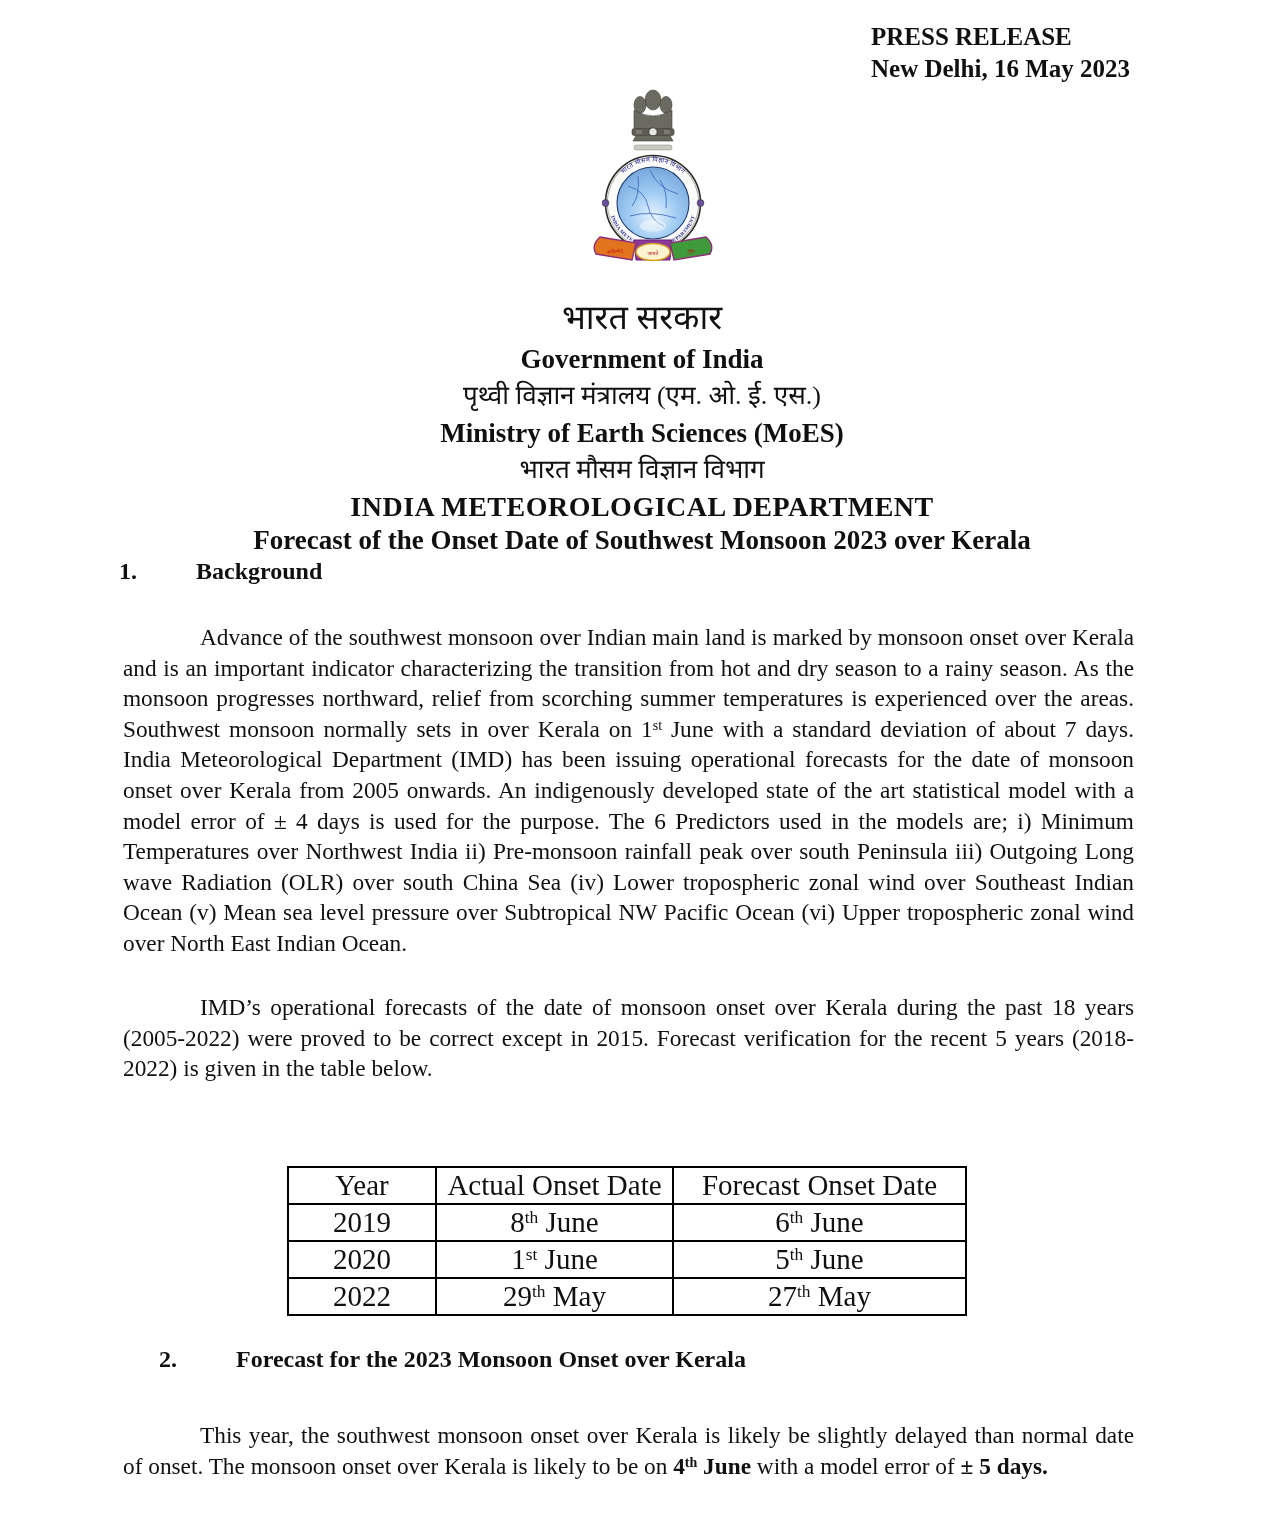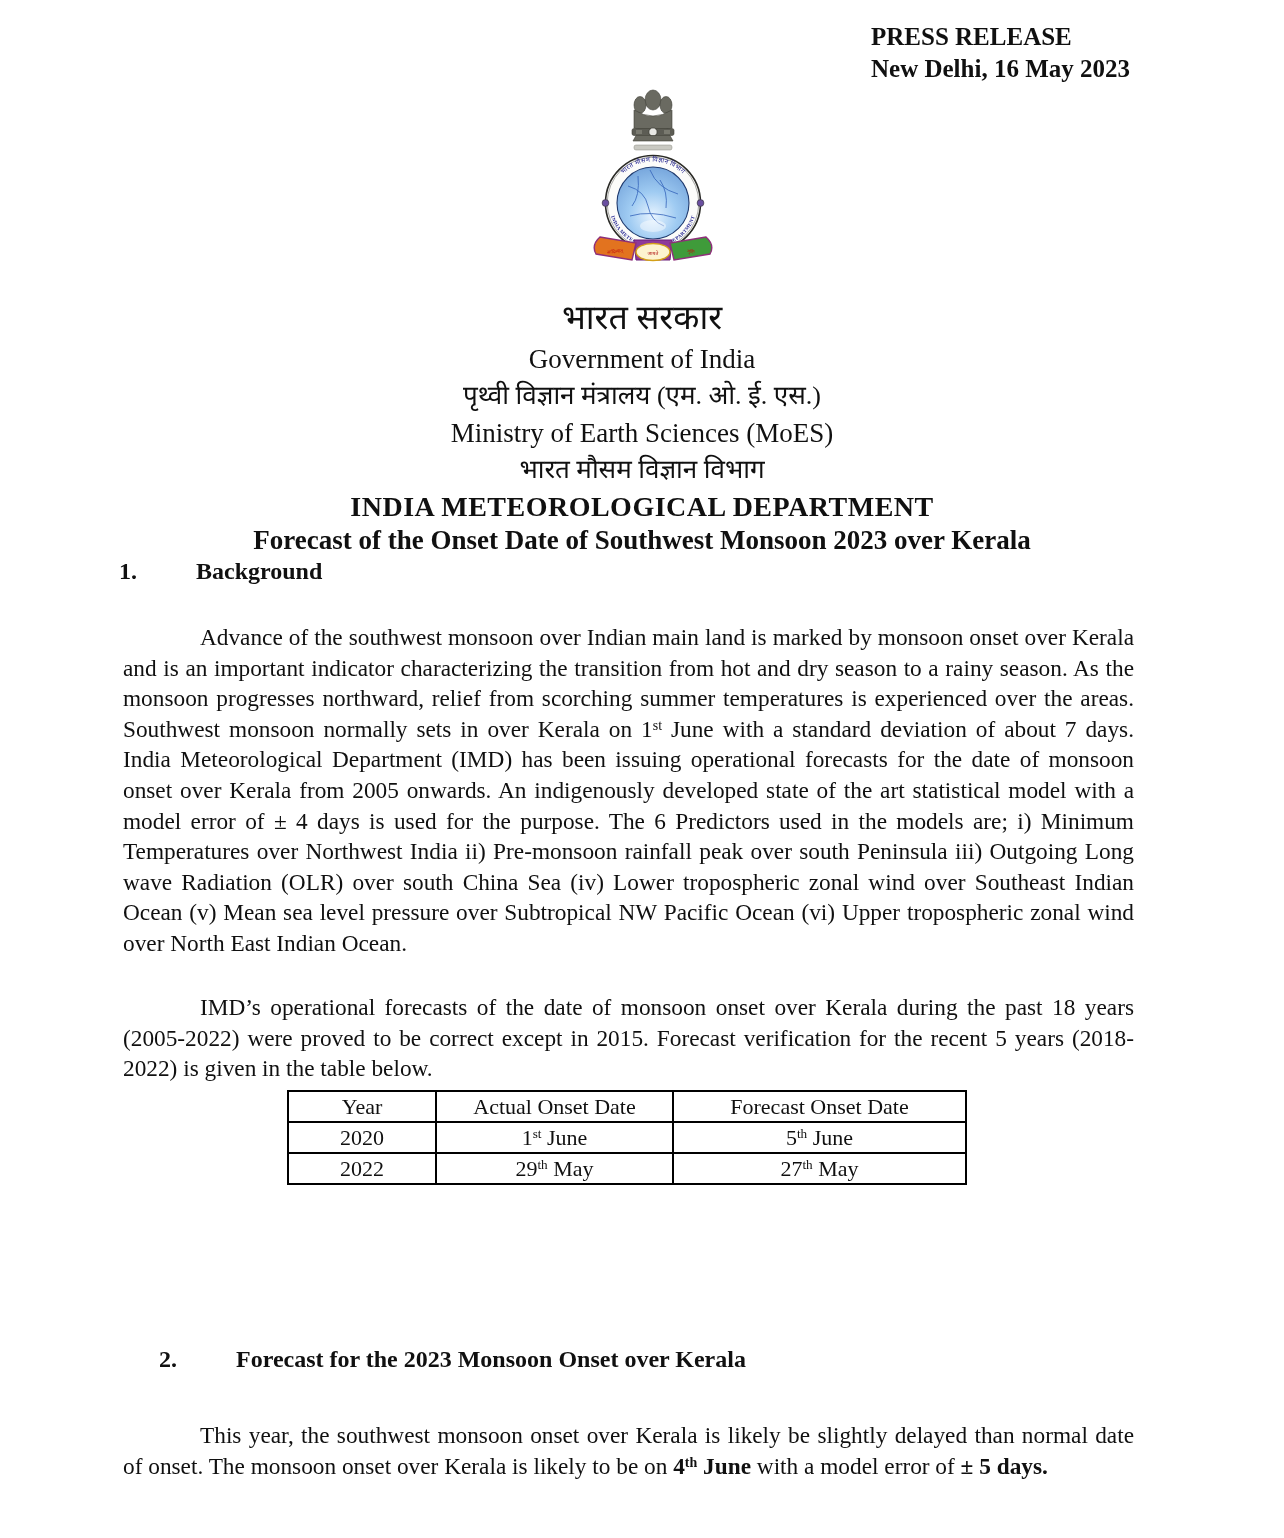--- a/index.html
+++ b/index.html
@@ -10,42 +10,42 @@
   
   .header-right { position:absolute; top:13px; right:154px; text-align:left;margin-top:8px; }
   .header-right .hr-line { font-weight:bold; font-size:25px; line-height:32px; }
   
   .emblem { position:absolute; left:590px; top:88px; width:126px; height:180px; }
   .emblem svg { display:block; width:126px; height:180px; }
   .emblem text { font-family:"Liberation Serif","DejaVu Serif",serif; }
   
   .masthead { position:absolute; top:270px; left:0; width:100%; text-align:center; }
   .mh-hindi-xl { font-size:34px; line-height:48px; height:48px;margin-top:24px; }
-  .mh-en-bold  { font-weight:normal; font-size:27px; line-height:34px; height:34px; }
+  .mh-en-bold  { font-weight:bold; font-size:27px; line-height:34px; height:34px; }
   .mh-hindi    { font-size:26px; line-height:40px; height:40px; }
   .mh-dept-en  { font-weight:bold; font-size:28px; line-height:34px; height:34px; letter-spacing:0.5px; }
   .mh-doc-title{ font-weight:bold; font-size:27px; line-height:32px; }
   
   .section-heading { position:absolute; left:119px; width:1011px; font-weight:bold; font-size:24px; line-height:30px; }
   .s1 { top:556px; }
   .s2 { top:1344px;margin-left:40px; }
   .sec-num { display:inline-block; width:77px; }
   
   .body-para {
     position:absolute; left:119px; width:1011px; margin:4px;
     font-size:23.3px; line-height:30.6px; text-align:justify; text-indent:77px;
   }
   .p1 { top:618px; }
   .p2 { top:988px; }
   .p3 { top:1416px; }
   sup { font-size:60%; line-height:0; position:relative; top:-0.5em; vertical-align:baseline; }
   
   .onset-table {
-    position:absolute; top:1090px; left:287px; width:678px;
-    border-collapse:collapse; table-layout:fixed; font-size:22px;
+    position:absolute; top:1166px; left:287px; width:678px;
+    border-collapse:collapse; table-layout:fixed; font-size:29px;
   }
   .onset-table th, .onset-table td {
     border:2px solid #000; font-weight:normal; text-align:center;
     height:27px; padding:1px 4px; white-space:nowrap; overflow:visible;
   }
 </style>
 </head>
 <body>
 
 <div class="page">
@@ -143,20 +143,25 @@
     </colgroup>
     <thead>
       <tr>
         <th>Year</th>
         <th>Actual Onset Date</th>
         <th>Forecast Onset Date</th>
       </tr>
     </thead>
     <tbody>
         <tr>
+          <td>2019</td>
+          <td>8<sup>th</sup> June</td>
+          <td>6<sup>th</sup> June</td>
+        </tr>
+        <tr>
           <td>2020</td>
           <td>1<sup>st</sup> June</td>
           <td>5<sup>th</sup> June</td>
         </tr>
         <tr>
           <td>2022</td>
           <td>29<sup>th</sup> May</td>
           <td>27<sup>th</sup> May</td>
         </tr>
       </tbody>

